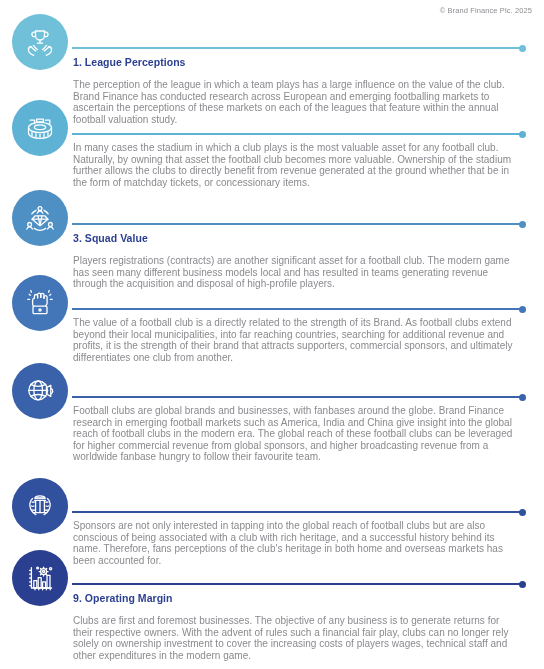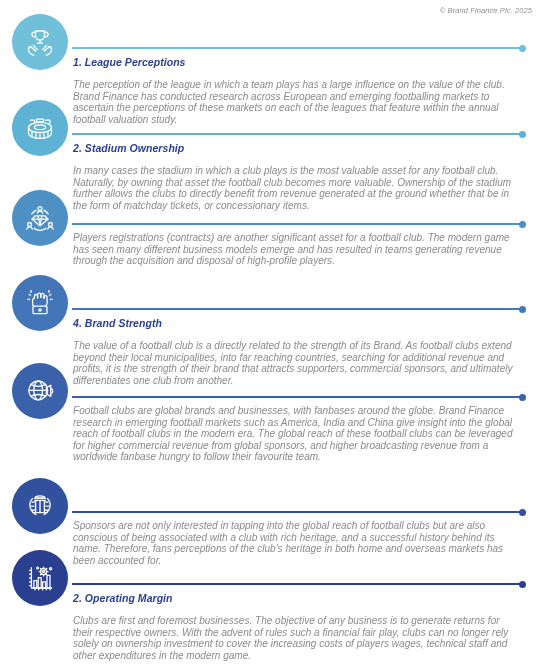--- a/index.html
+++ b/index.html
@@ -6,21 +6,20 @@
   html, body {
     width:544px; height:669px;
     background:#ffffff;
     font-family:"Liberation Sans", sans-serif;
     overflow:hidden;
   }
   #page {
     position:relative;
     width:544px; height:669px;
     background:#ffffff;
-    font-style:italic;
   }
 
   
   .copyright {
     position:absolute;
     top:6px; right:12px;
     font-size:7.5px;
     color:#8e8e93;
     letter-spacing:0.1px;
     white-space:nowrap;
@@ -138,21 +137,20 @@
           <path d="M22 23.8v3"></path>
             <path d="M26 22.6v3"></path>
         </svg>
       </div>
     </div>
     <div class="rule">
       <div class="line" style="background:#5eb3d4;"></div>
       <div class="dot" style="background:#5eb3d4;"></div>
     </div>
     <div class="body-col">
-      <div class="heading">2. Stadium Ownership</div>
       <div class="para">In many cases the stadium in which a club plays is the most valuable asset for any football club. Naturally, by owning that asset the football club becomes more valuable. Ownership of the stadium further allows the clubs to directly benefit from revenue generated at the ground whether that be in the form of matchday tickets, or concessionary items.</div>
     </div>
   </div>
 
   <div class="section" style="top:190px;">
     <div class="icon-wrap">
       <div class="icon-circle" style="background:#4e8fc4;">
         <svg width="36" height="36" viewBox="0 0 36 36" fill="none" stroke="#ffffff" stroke-width="1.3" stroke-linecap="round" stroke-linejoin="round">
           <circle cx="18" cy="8.5" r="1.9"></circle>
           <path d="M15.2 13.2c.4-1.3 1.5-2.2 2.8-2.2s2.4.9 2.8 2.2"></path>
@@ -167,21 +165,22 @@
           <path d="M26.2 13.9A10 10 0 0 0 22 10.3"></path>
           <path d="M12.2 28.4a10.2 10.2 0 0 0 11.6 0"></path>
         </svg>
       </div>
     </div>
     <div class="rule">
       <div class="line" style="background:#4e8fc4;"></div>
       <div class="dot" style="background:#4e8fc4;"></div>
     </div>
     <div class="body-col">
-      <div class="para">Players registrations (contracts) are another significant asset for a football club. The modern game has seen many different business models emerge and has resulted in teams generating revenue through the acquisition and disposal of high-profile players.</div>
+      <div class="heading">3. Squad Value</div>
+      <div class="para">Players registrations (contracts) are another significant asset for a football club. The modern game has seen many different business models local and has resulted in teams generating revenue through the acquisition and disposal of high-profile players.</div>
     </div>
   </div>
 
   <div class="section" style="top:275px;">
     <div class="icon-wrap">
       <div class="icon-circle" style="background:#4376b8;">
         <svg width="36" height="36" viewBox="0 0 36 36" fill="none" stroke="#ffffff" stroke-width="1.3" stroke-linecap="round" stroke-linejoin="round">
           <path d="M12.4 13.2v-2.1a1.6 1.6 0 0 1 3.2 0v1.8"></path>
           <path d="M15.6 12.6v-2.8a1.6 1.6 0 0 1 3.2 0v2.6"></path>
           <path d="M18.8 12.4v-2.4a1.6 1.6 0 0 1 3.2 0v3"></path>
@@ -196,21 +195,20 @@
             <path d="M28.4 14.4h1.8"></path>
             <path d="M26.6 7.2l.6-1.7"></path>
         </svg>
       </div>
     </div>
     <div class="rule">
       <div class="line" style="background:#4376b8;"></div>
       <div class="dot" style="background:#4376b8;"></div>
     </div>
     <div class="body-col">
-      <div class="heading">4. Brand Strength</div>
       <div class="para">The value of a football club is a directly related to the strength of its Brand. As football clubs extend beyond their local municipalities, into far reaching countries, searching for additional revenue and profits, it is the strength of their brand that attracts supporters, commercial sponsors, and ultimately differentiates one club from another.</div>
     </div>
   </div>
 
   <div class="section" style="top:363px;">
     <div class="icon-wrap">
       <div class="icon-circle" style="background:#3a62ab;">
         <svg width="36" height="36" viewBox="0 0 36 36" fill="none" stroke="#ffffff" stroke-width="1.3" stroke-linecap="round" stroke-linejoin="round">
           <circle cx="16.2" cy="17.4" r="9.4"></circle>
           <path d="M6.8 17.4h18.8"></path>
@@ -294,18 +292,18 @@
           <circle cx="28.6" cy="8.8" r="1.1"></circle>
           <circle cx="15.6" cy="8" r="0.9"></circle>
         </svg>
       </div>
     </div>
     <div class="rule">
       <div class="line" style="background:#2b3f91;"></div>
       <div class="dot" style="background:#2b3f91;"></div>
     </div>
     <div class="body-col">
-      <div class="heading">2. Operating Margin</div>
+      <div class="heading">9. Operating Margin</div>
       <div class="para">Clubs are first and foremost businesses. The objective of any business is to generate returns for their respective owners. With the advent of rules such a financial fair play, clubs can no longer rely solely on ownership investment to cover the increasing costs of players wages, technical staff and other expenditures in the modern game.</div>
     </div>
   </div>
 
 </div>
 
 </body></html>

